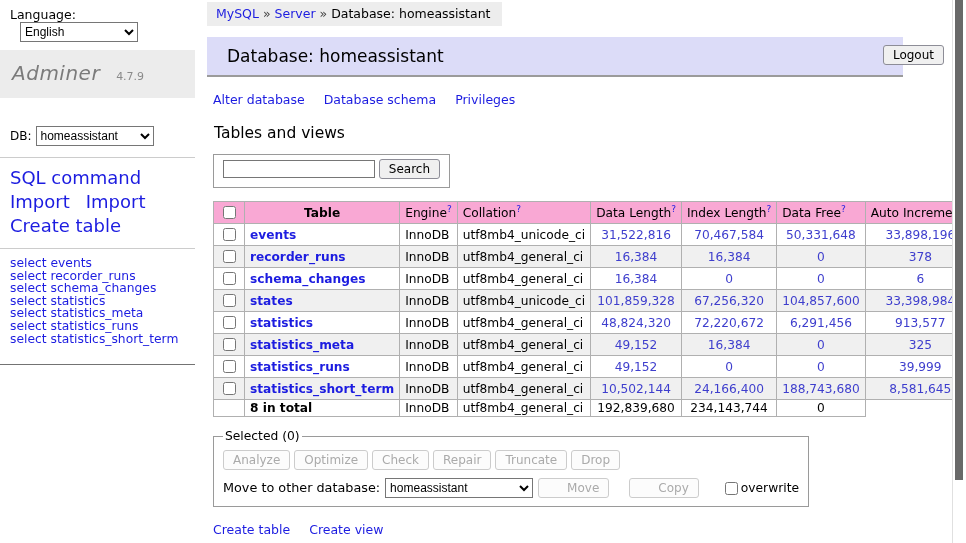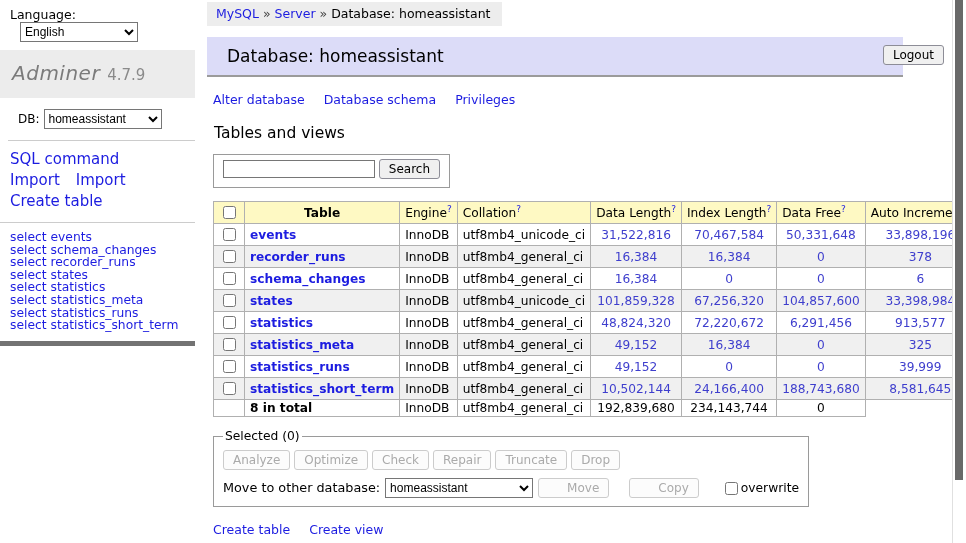--- a/index.html
+++ b/index.html
@@ -8,26 +8,26 @@
   .page { position:relative; width:966px; height:543px; overflow:hidden; background:#fff; }
   a.link { color:#1c1ce0; text-decoration:none; cursor:pointer; }
 
   
   .sidebar { position:absolute; left:0; top:0; width:195px; }
   .lang-row { padding:7px 0 8px 10px; }
   .lang-row label { font-size:12.5px; }
   .lang-row select { width:118px; margin-left:10px; }
   .logo-band { background:#ececec; padding:11px 0 13px 12px; }
   .logo-name { font-style:italic; font-size:20px; color:#7b7b7b; letter-spacing:0.5px; }
-  .logo-version { font-size:15px; color:#8a8a8a; margin-left:7px;text-align:center; }
-  .db-row { padding:11px 0 11px 10px; border-bottom:1px solid #ccc;margin-left:8px; }
+  .logo-version { font-size:11px; color:#8a8a8a; margin-left:16px;text-align:center; }
+  .db-row { padding:28px 0 11px 10px; border-bottom:1px solid #ccc; }
   .db-row select { width:118px; margin-left:4px; }
   .side-links { padding:9px 0 9px 10px; border-bottom:1px solid #ccc; width:195px; }
-  .side-links a { display:inline-block; margin:0 16px 3px 0; font-size:15px; }
-  .select-list { padding:8px 0 9px 10px; border-bottom:5px solid #737373; }
+  .side-links a { display:inline-block; margin:0 16px 3px 0; font-size:18px; }
+  .select-list { padding:8px 0 19px 10px; border-bottom:1px solid #737373; }
   .sel-row { line-height:12.6px; white-space:nowrap; font-size:12.3px; }
   select { font-size:12px; border:1px solid #767676; background:#fff; height:20px; }
 
   
   .content { position:absolute; left:207px; top:0; width:712px; }
   .breadcrumb { display:inline-block; background:#ededed; padding:4px 12px 5px 9px; margin-top:2px; font-size:12.5px;text-align:center; }
   .bc-sep { color:#444; }
   .title-bar { margin-top:11px; width:696px; background:#dcdcf8; border-bottom:2px solid #9b9b9b; padding:9px 0 9px 20px; }
   .title-bar h2 { margin:0; font-size:17px; font-weight:normal; }
   .link-row { margin:15px 0 0 6px; }
@@ -37,21 +37,21 @@
   fieldset { border:1px solid #9a9a9a; margin:12px 0 0 6px; padding:4px 9px 8px; width:-moz-fit-content; width:fit-content; }
   legend { font-size:12.3px; padding:0 2px; }
   input[type=text] { border:1px solid #767676; height:18px; width:152px; font-size:12px; padding:1px 3px; }
   button { font-family:inherit; font-size:12px; color:#000; background:#f0f0f0; border:1px solid #8d8d97; border-radius:3px; padding:1px 9px; height:20px; }
   button.disabled { color:#aaa; background:#fcfcfc; border:1px solid #ccc; }
   .logout { position:absolute; top:4px; right:22px;margin-top:41px; }
 
   
   table.db { border-collapse:collapse; margin:13px 0 0 6px; font-size:12.2px; }
   table.db th, table.db td { border:1px solid #b0b0b0; padding:1px 5px; height:17px; white-space:nowrap; }
-  table.db thead th { background:#fef9c3; font-weight:normal; text-align:left; }
+  table.db thead th { background:#f9a8d4; font-weight:normal; text-align:left; }
   table.db thead th.c-table { font-weight:bold; text-align:center; }
   table.db tbody tr:nth-child(even) td { background:#f0f0f0; }
   td.chk, th.chk { text-align:center; padding:1px 2px; }
   td.num { text-align:center; color:#3e3ecd; }
   td.name a { font-weight:bold; }
   sup.help { font-size:9px; }
   sup.help a { color:#1c1ce0; text-decoration:none; }
   tr.total td { background:#fff !important; }
   tr.total td.name { font-weight:bold; }
   tr.total td.num { color:#000; }
@@ -80,23 +80,22 @@
     </div>
     <div class="logo-band">
       <span class="logo-name">Adminer</span><span class="logo-version">4.7.9</span>
     </div>
     <div class="db-row">
       <label>DB:</label><select><option>homeassistant</option></select>
     </div>
     <div class="side-links"><a class="link">SQL command</a><a class="link">Import</a><a class="link">Import</a><a class="link">Create table</a></div>
     <div class="select-list">
         <div class="sel-row"><a class="link">select</a> <a class="link">events</a></div>
+        <div class="sel-row"><a class="link">select</a> <a class="link">recorder_runs</a></div>
         <div class="sel-row"><a class="link">select</a> <a class="link">schema_changes</a></div>
-        <div class="sel-row"><a class="link">select</a> <a class="link">recorder_runs</a></div>
-        <div class="sel-row"><a class="link">select</a> <a class="link">states</a></div>
         <div class="sel-row"><a class="link">select</a> <a class="link">statistics</a></div>
         <div class="sel-row"><a class="link">select</a> <a class="link">statistics_meta</a></div>
         <div class="sel-row"><a class="link">select</a> <a class="link">statistics_runs</a></div>
         <div class="sel-row"><a class="link">select</a> <a class="link">statistics_short_term</a></div>
       </div>
   </div>
 
   <div class="content">
     <div class="breadcrumb"><a class="link">MySQL</a><span class="bc-sep"> » </span><a class="link">Server</a><span class="bc-sep"> » </span><span class="">Database: homeassistant</span></div>
 

